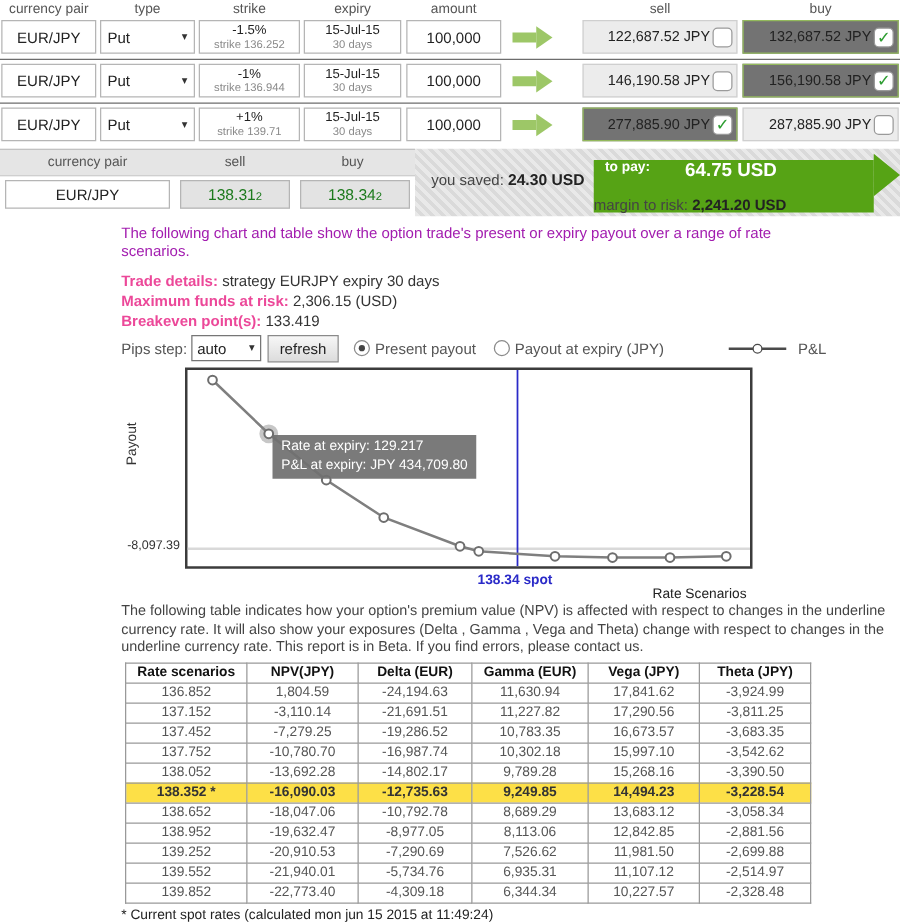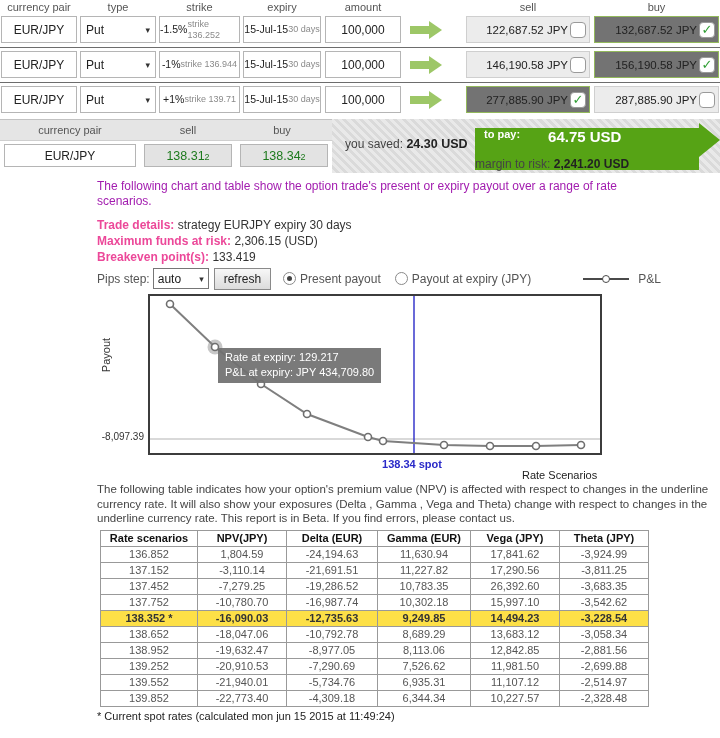--- a/index.html
+++ b/index.html
@@ -12,21 +12,21 @@
   .col-strike{width:81px;margin-left:3px;}
   .col-expiry{width:78px;margin-left:3px;}
   .col-amount{width:76px;margin-left:4px;}
   .col-arrow{width:44px;margin-left:9px;}
   .col-sell{width:124px;margin-left:12px;}
   .col-buy{width:125px;margin-left:4px;}
   .orow{display:flex;align-items:center;padding:3px 0 4px;}
   .box{box-sizing:border-box;border:1px solid #b5b5b5;background:#fff;height:27px;display:flex;align-items:center;justify-content:center;font-size:12px;color:#222;}
   .type-select{justify-content:space-between;padding:0 5px;cursor:pointer;}
   .caret{font-size:9px;color:#333;}
-  .two{flex-direction:row;justify-content:center;line-height:11px;}
+  .two{flex-direction:column;justify-content:center;line-height:11px;}
   .two .l1{font-size:10.5px;}
   .two .l2{font-size:9px;color:#8a8a8a;}
   .arrowwrap{display:flex;align-items:center;}
   .arr-bar{width:19px;height:8px;background:#9dc767;display:inline-block;}
   .arr-head{width:0;height:0;border-left:13px solid #9dc767;border-top:9px solid transparent;border-bottom:9px solid transparent;display:inline-block;}
   .price{box-sizing:border-box;height:27px;border:1px solid #cfcfcf;background:#ececec;display:flex;align-items:center;justify-content:flex-end;padding-right:3px;font-size:11.5px;color:#222;cursor:pointer;}
   .price.on{background:#737373;border-color:#93b95c;}
   .cb{box-sizing:border-box;width:16px;height:16px;border:1px solid #9a9a9a;border-radius:4px;background:#fff;margin-left:2px;text-align:center;line-height:14px;font-size:13px;font-weight:bold;color:#2f9e33;flex:0 0 16px;}
   .sep{height:1px;background:#6d6d6d;}
   
@@ -323,30 +323,38 @@
         <td>-21,691.51</td>
         <td>11,227.82</td>
         <td>17,290.56</td>
         <td>-3,811.25</td>
       </tr>
       <tr>
         <td>137.452</td>
         <td>-7,279.25</td>
         <td>-19,286.52</td>
         <td>10,783.35</td>
-        <td>26,392.60</td>
+        <td>16,673.57</td>
         <td>-3,683.35</td>
       </tr>
       <tr>
         <td>137.752</td>
         <td>-10,780.70</td>
         <td>-16,987.74</td>
         <td>10,302.18</td>
         <td>15,997.10</td>
         <td>-3,542.62</td>
+      </tr>
+      <tr>
+        <td>138.052</td>
+        <td>-13,692.28</td>
+        <td>-14,802.17</td>
+        <td>9,789.28</td>
+        <td>15,268.16</td>
+        <td>-3,390.50</td>
       </tr>
       <tr class="hl">
         <td>138.352 *</td>
         <td>-16,090.03</td>
         <td>-12,735.63</td>
         <td>9,249.85</td>
         <td>14,494.23</td>
         <td>-3,228.54</td>
       </tr>
       <tr>

